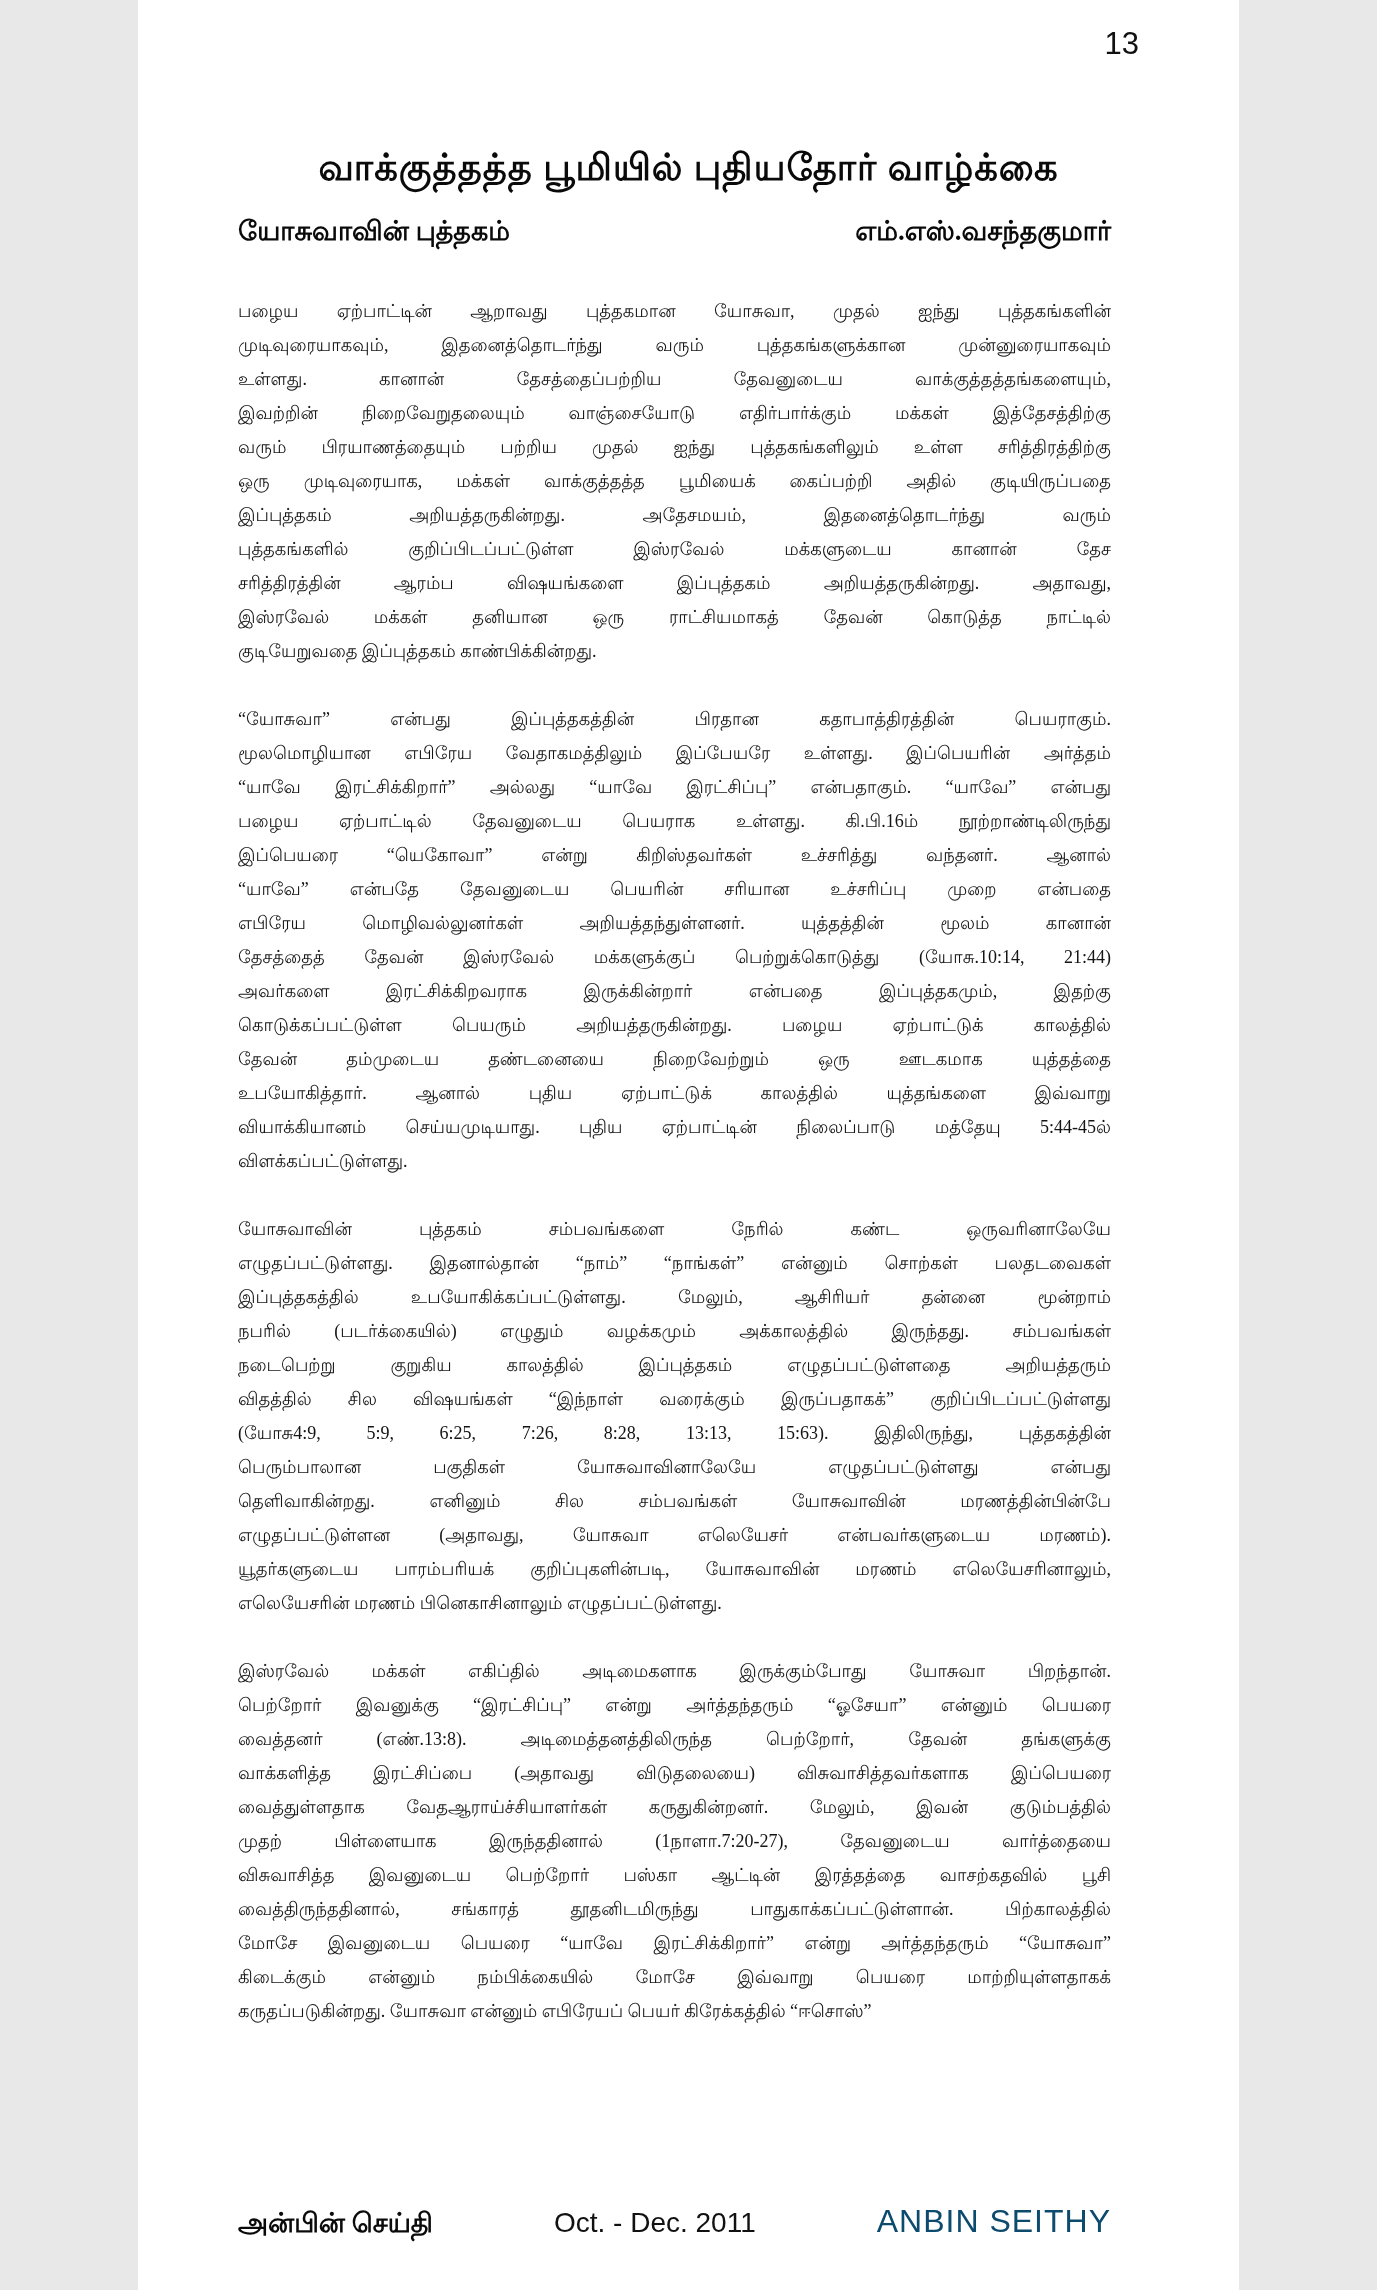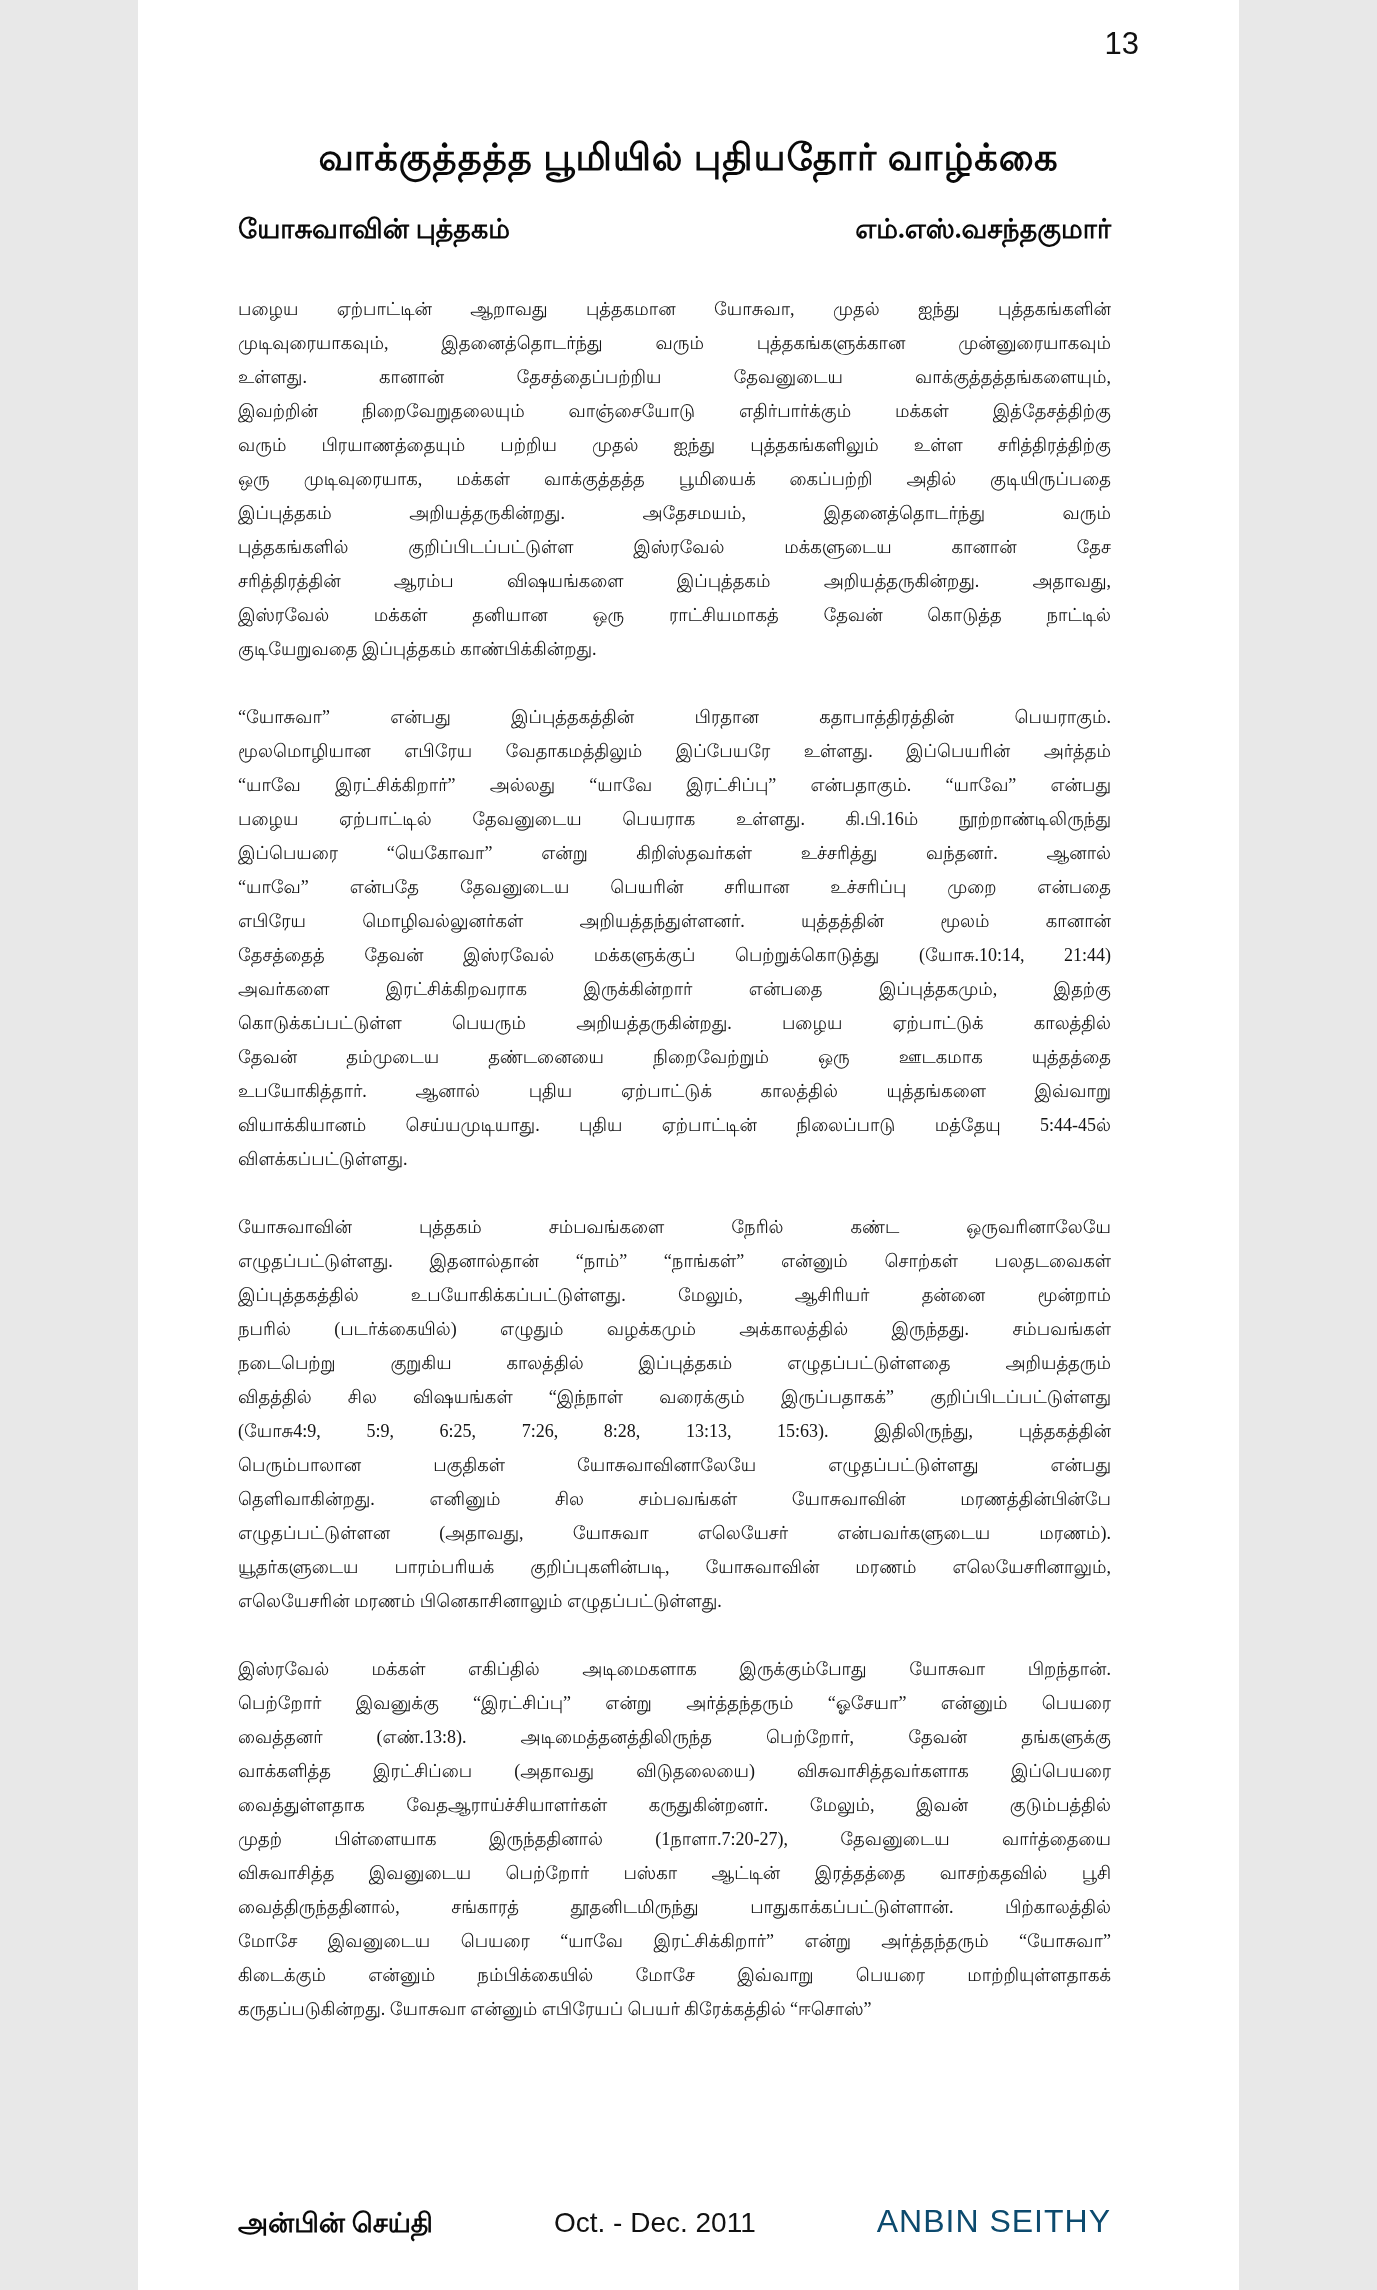--- a/index.html
+++ b/index.html
@@ -15,33 +15,33 @@
   }
   .page-number {
     position: absolute;
     top: 26px;
     right: 100px;
     font-size: 31px;
     font-family: "Liberation Sans", "DejaVu Sans", sans-serif;
     color: #111111;
   }
   .title {
-    margin: 0;
+    margin: 10px;
     padding-top: 136px;
     text-align: center;
     font-size: 37px;
     font-weight: bold;
     letter-spacing: 1px;
     color: #0a0a0a;
   }
   .byline-row {
     display: flex;
     justify-content: space-between;
     align-items: baseline;
-    margin: 30px 128px 0 100px;
+    margin: 22px 128px 0 100px;
     font-size: 27px;
     font-weight: bold;
     color: #0a0a0a;
   }
   .content {
     margin: 44px 128px 0 100px;
     font-size: 18px;
     line-height: 34px;
     color: #141414;
   }

